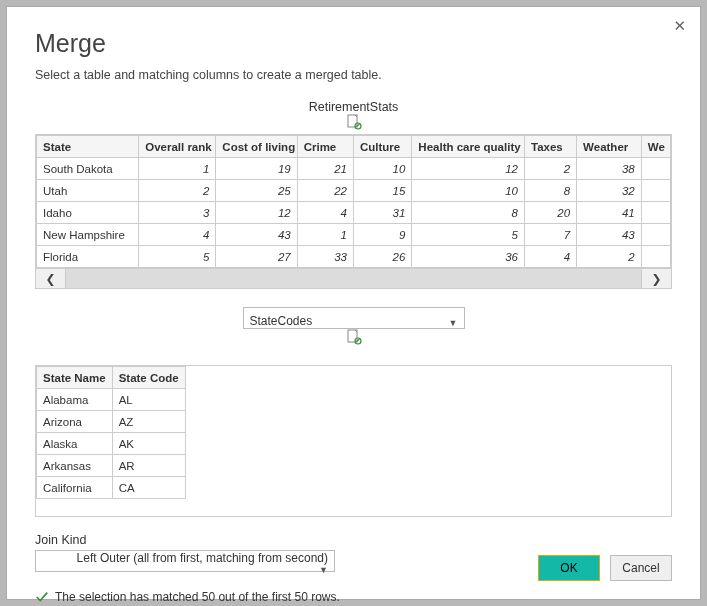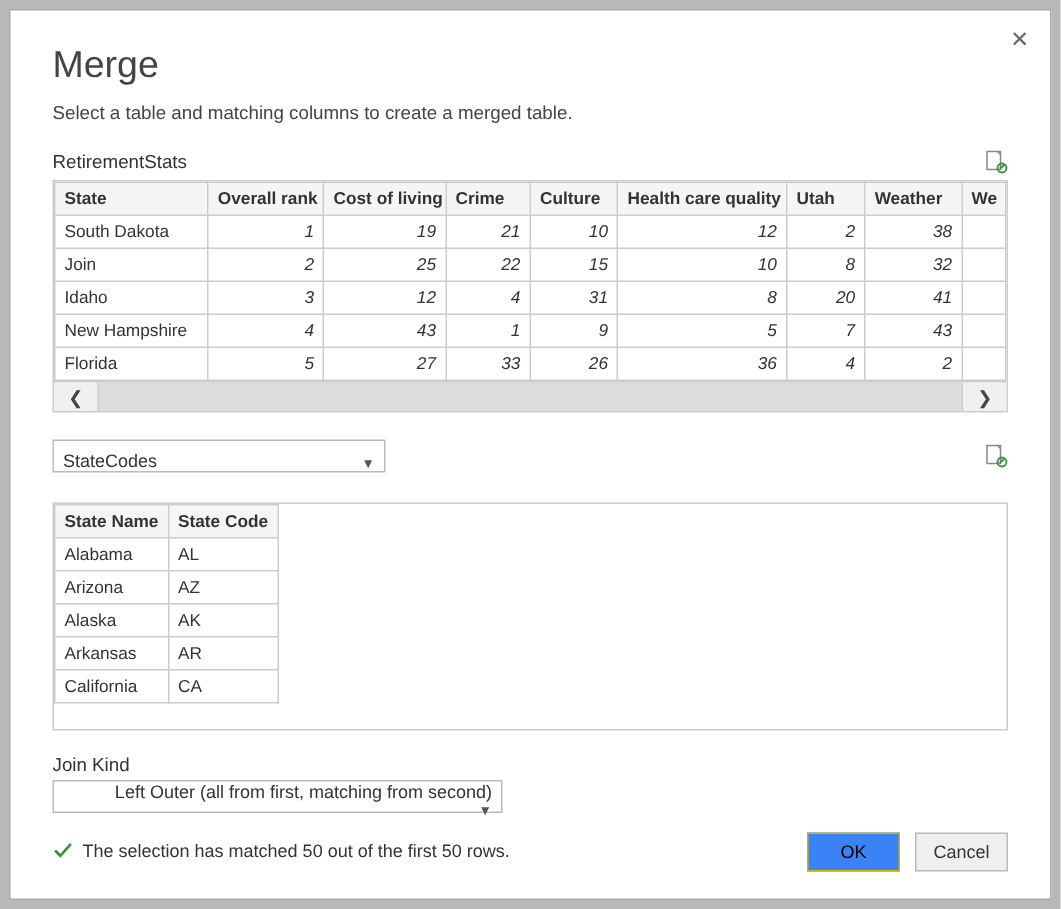--- a/index.html
+++ b/index.html
@@ -35,20 +35,21 @@
   .subtitle {
     font-size: 12.5px;
     color: #444;
     margin-bottom: 18px;
   }
   .section-row {
     display: flex;
     justify-content: space-between;
     align-items: center;
     margin-bottom: 4px;
+    flex-direction: column;
   }
   .section-label {
     font-size: 12.5px;
     color: #333;
   }
   .doc-icon {
     width: 16px; height: 16px;
     cursor: pointer;
   }
   .doc-icon svg { display:block; }
@@ -139,21 +140,21 @@
   .btn {
     min-width:62px;
     height:26px;
     border:1px solid #bbb;
     background:#efefef;
     font-size:12px;
     cursor:pointer;
     display:flex; align-items:center; justify-content:center;
   }
   .btn.primary {
-    background:#3b82f6;
+    background:#14b8a6;
     border-color:#d8ad00;
     color:#000;
   }
 </style>
 </head>
 <body>
 
 <div class="dialog">
   <div class="close-x">✕</div>
 
@@ -187,39 +188,39 @@
           <col style="width:28px">
       </colgroup>
       <thead>
           <tr>
         <th>State</th>
         <th>Overall rank</th>
         <th>Cost of living</th>
         <th>Crime</th>
         <th>Culture</th>
         <th>Health care quality</th>
-        <th>Utah</th>
+        <th>Taxes</th>
         <th>Weather</th>
         <th>We</th>
       </tr>
         </thead>
       <tbody>
         <tr>
             <td>South Dakota</td>
             <td class="num">1</td>
             <td class="num">19</td>
             <td class="num">21</td>
             <td class="num">10</td>
             <td class="num">12</td>
             <td class="num">2</td>
             <td class="num">38</td>
             <td></td>
           </tr>
         <tr>
-            <td>Join</td>
+            <td>Utah</td>
             <td class="num">2</td>
             <td class="num">25</td>
             <td class="num">22</td>
             <td class="num">15</td>
             <td class="num">10</td>
             <td class="num">8</td>
             <td class="num">32</td>
             <td></td>
           </tr>
         <tr>

